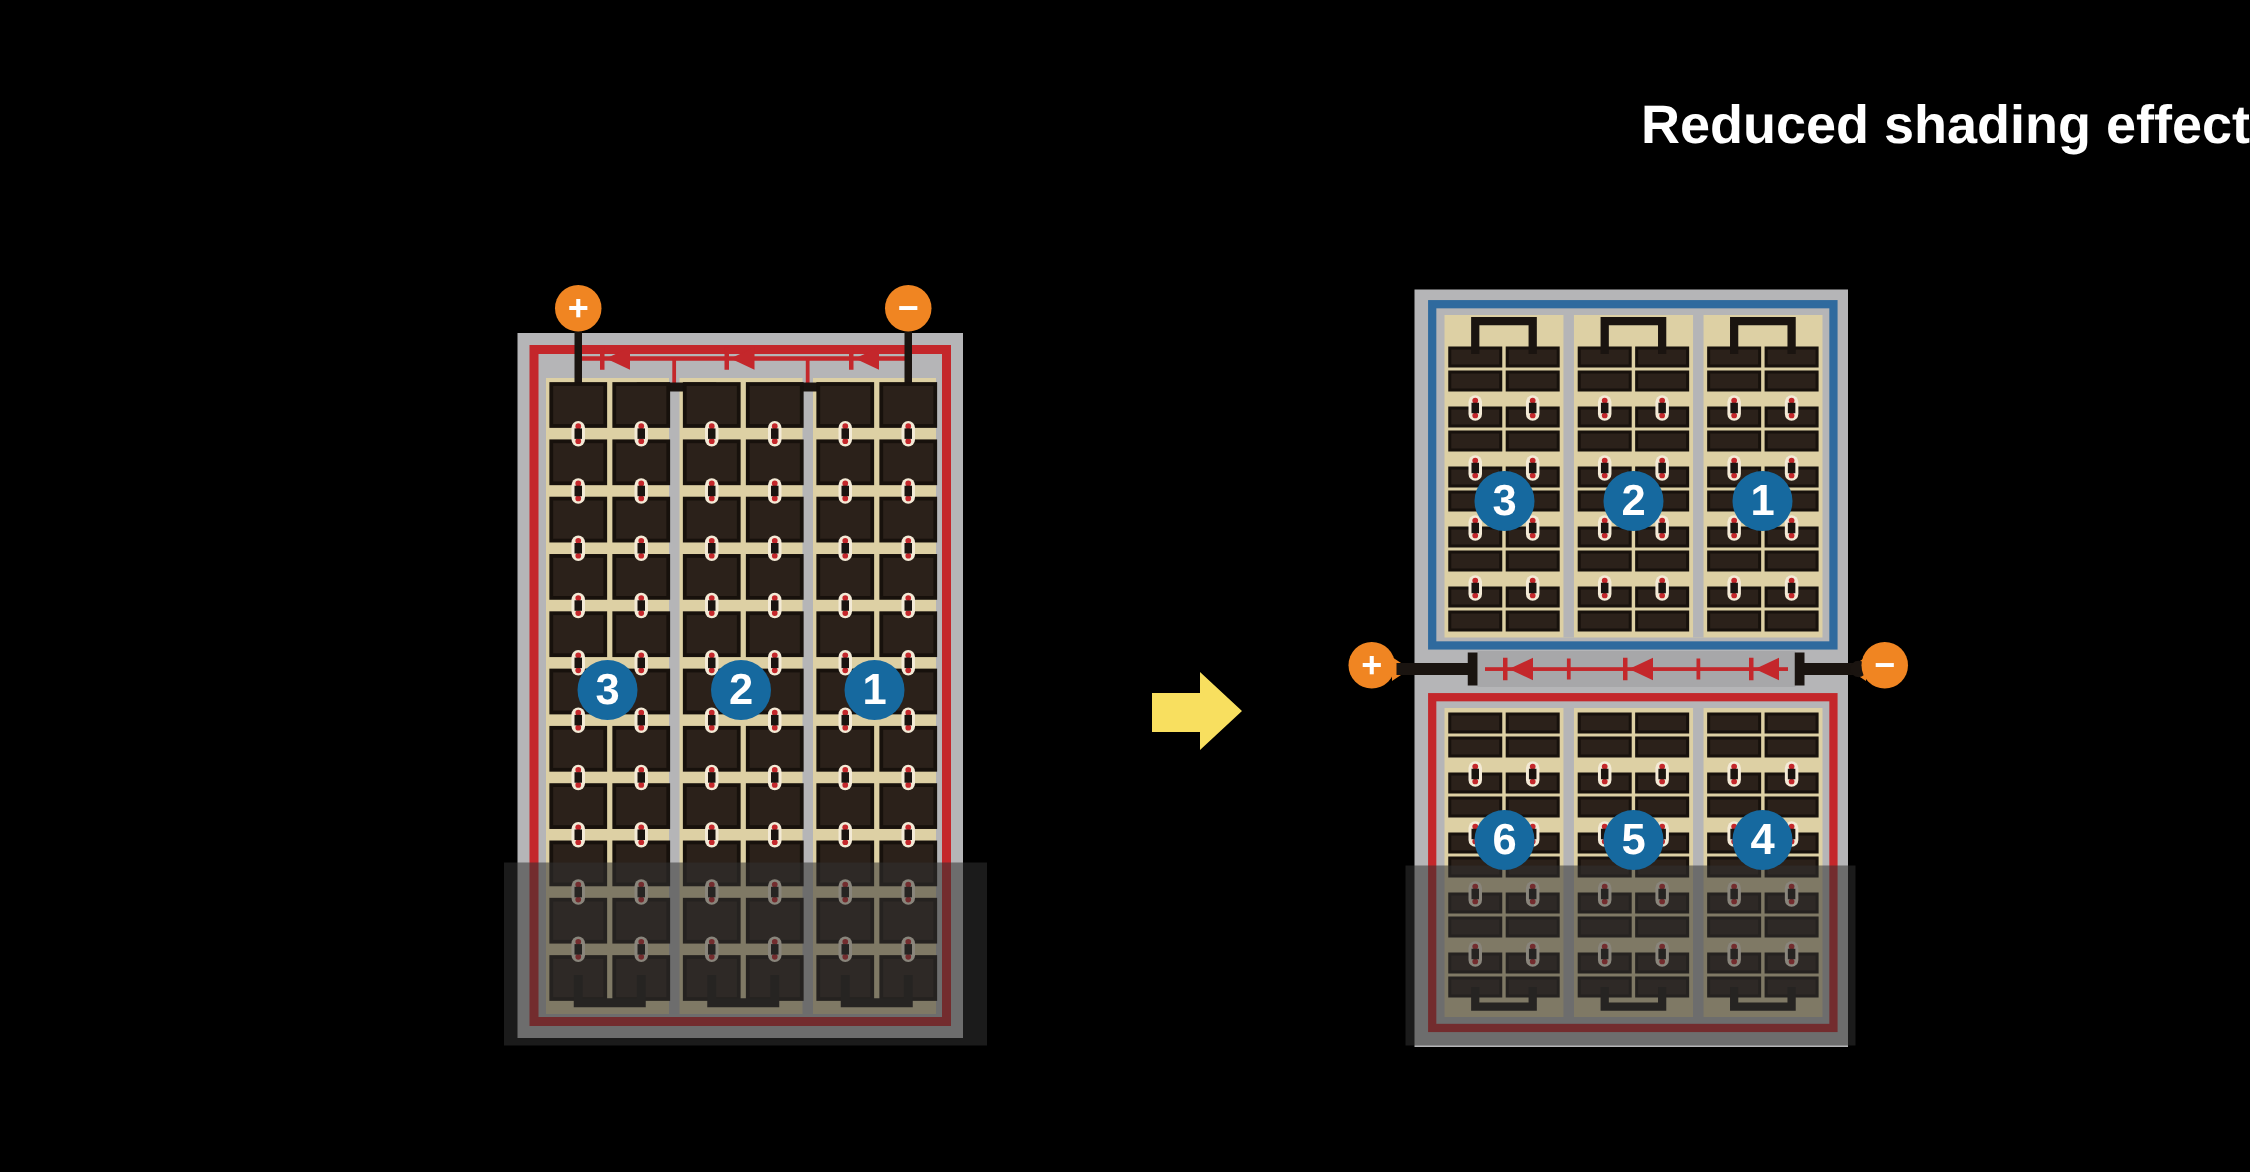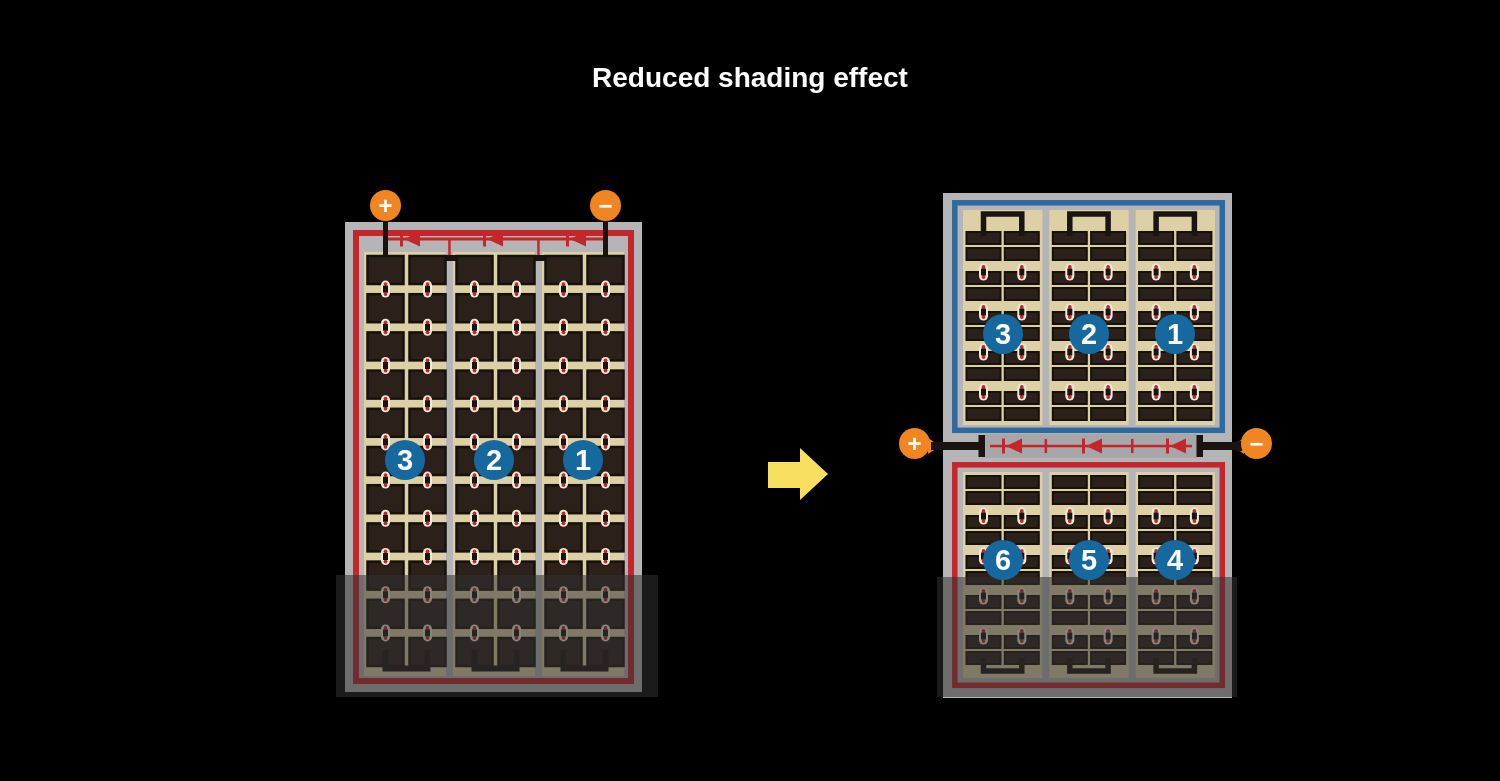--- a/index.html
+++ b/index.html
@@ -1,18 +1,18 @@
 <!DOCTYPE html>
 <html><head>
 <meta charset="utf-8">
 <style>
   html,body{margin:0;padding:0;background:#000;}
   .stage{position:relative;width:1500px;height:781px;overflow:hidden;font-family:"Liberation Sans",sans-serif;}
-  .title{position:absolute;left:0;right:0;top:62px;text-align:center;
-         font-weight:bold;font-size:28px;letter-spacing:0px;}
+  .title{position:absolute;left:0;right:0;top:62px;text-align:right;
+         font-weight:bold;font-size:36px;letter-spacing:0px;}
   .panel{position:absolute;}
   .panel svg{position:absolute;left:0;top:0;}
   .terminal{position:absolute;width:31px;height:31px;border-radius:50%;
             display:flex;align-items:center;justify-content:center;
             font-weight:bold;font-size:24px;line-height:1;color:#fff;
             font-family:"Liberation Sans",sans-serif;}
   .badge{position:absolute;width:40px;height:40px;border-radius:50%;
          display:flex;align-items:center;justify-content:center;
          font-weight:bold;font-size:29px;line-height:1;color:#fff;
          font-family:"Liberation Sans",sans-serif;}

